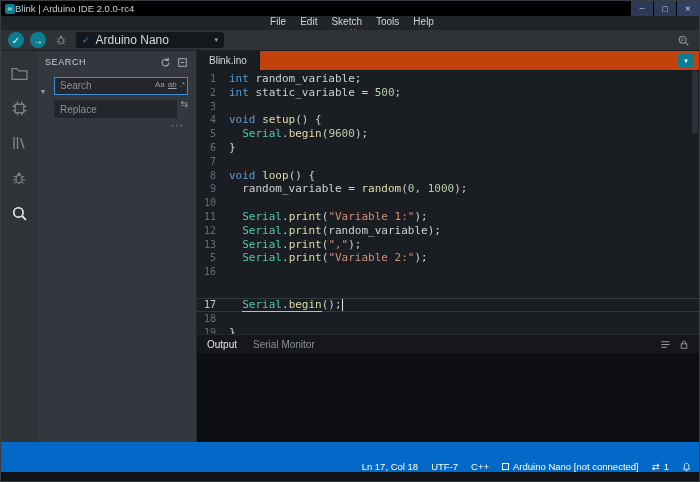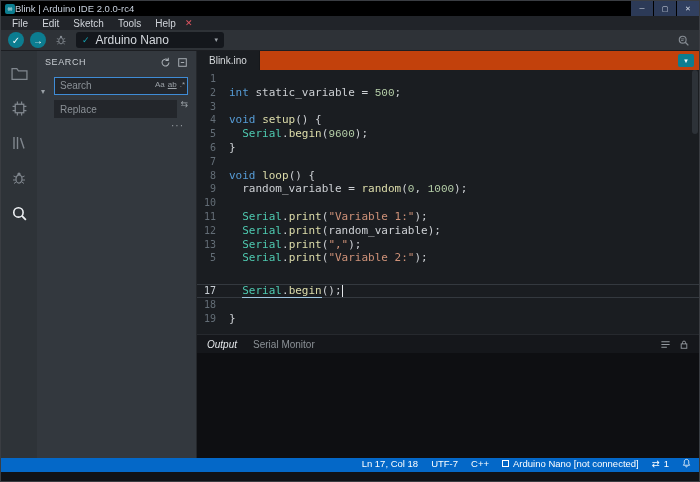--- a/index.html
+++ b/index.html
@@ -9,21 +9,21 @@
 
   
   .titlebar { height:15px; background:#000000; display:flex; align-items:center; padding-left:4px; flex-shrink:0; }
   .app-icon { width:10px; height:10px; background:#0c7d90; border-radius:2px; color:#fff; font-size:7px; line-height:10px; text-align:center; }
   .titlebar-title { font-size:9.5px; color:#c7d0dd; }
   .win-controls { margin-left:auto; display:flex; height:15px; }
   .win-btn { width:22px; height:15px; display:flex; align-items:center; justify-content:center; font-size:7px; color:#d4dbe6; background:#2c3a57; margin-left:1px; cursor:pointer; }
   .win-btn.close { background:#314060; }
 
   
-  .menubar { height:14px; background:#212429; display:flex; align-items:center; padding-left:4px; flex-shrink:0; }
+  .menubar { height:14px; background:#212429; display:flex; align-items:center; padding-left:4px; flex-shrink:0;flex-direction:column; }
   .menu-item { font-size:10px; color:#d0d4da; padding:0 7px; cursor:pointer; }
   .error-mark { color:#e05561; font-size:9px; margin-left:2px; }
 
   
   .toolbar { height:21px; background:#2e3237; display:flex; align-items:center; padding:0 7px; gap:6px; flex-shrink:0; border-bottom:1px solid #1c1e22; }
   .tool-circle { width:16px; height:16px; border-radius:50%; background:#0c7d90; color:#fff; display:flex; align-items:center; justify-content:center; font-size:10px; cursor:pointer; flex-shrink:0; }
   .tool-flat { width:18px; height:16px; border-radius:3px; color:#868c93; display:flex; align-items:center; justify-content:center; cursor:pointer; }
   .board-select { height:16px; min-width:148px; background:#14171c; border-radius:3px; display:flex; align-items:center; padding:0 6px; gap:6px; cursor:pointer; }
   .board-check { color:#12a5b4; font-size:9px; }
   .board-label { color:#d4d8dd; font-size:12px; }
@@ -63,38 +63,38 @@
   .tab-right-btn { margin:3px 5px 3px auto; width:16px; background:#0c7d90; border-radius:2px; color:#eaf6f8; font-size:7px; display:flex; align-items:center; justify-content:center; cursor:pointer; }
 
   .editor { height:264px; padding-top:2px; font-family:"DejaVu Sans Mono", monospace; font-size:11px; overflow:hidden; position:relative; flex-shrink:0; }
   .code-line { display:flex; height:13.8px; line-height:13.8px; white-space:pre; }
   .code-line.active { box-shadow: inset 0 1px 0 #34393f, inset 0 -1px 0 #34393f; margin-top: 19px; }
   .gutter { width:32px; text-align:right; padding-right:13px; color:#636d76; flex-shrink:0; font-size:10px; }
   .code-line.active .gutter { color:#c8ced4; }
   .tk-kw  { color:#569CD6; }
   .tk-type{ color:#4EC9B0; }
   .tk-fn  { color:#DCDCAA; }
-  .tk-num { color:#B5CEA8;font-family:Liberation Mono, monospace; }
+  .tk-num { color:#B5CEA8; }
   .tk-str { color:#CE9178; }
   .tk-pl  { color:#cdd0d4; }
   .tk-u   { border-bottom:1px solid #9fc6e0; }
   .cursor { display:inline-block; width:1px; height:12px; background:#e3e6e9; vertical-align:middle; }
   .ed-scrollbar { position:absolute; right:0; top:0; width:8px; height:100%; }
   .ed-thumb { position:absolute; top:0; right:1px; width:6px; height:64px; background:#2d3238; border-radius:3px; }
 
   
   .panel { flex:1; border-top:1px solid #26292e; background:#0e0f12; display:flex; flex-direction:column; min-height:0; }
   .panel-tabs { height:18px; display:flex; align-items:center; padding:0 10px; gap:16px; font-size:10px; background:#15171b; flex-shrink:0; }
   .panel-tab { color:#8b9196; cursor:pointer; }
-  .panel-tab.active { color:#e4e7ea;font-style:italic; }
+  .panel-tab.active { color:#e4e7ea; }
   .panel-tab-icons { margin-left:auto; display:flex; gap:8px; color:#9aa0a6; align-items:center; }
   .panel-content { flex:1; background:#0e0f12; }
 
   
-  .statusbar { height:14px; background:#0468c8; display:flex; align-items:flex-start; justify-content:flex-end; padding:0 8px; gap:13px; flex-shrink:0; }
+  .statusbar { height:30px; background:#0468c8; display:flex; align-items:flex-end; justify-content:flex-end; padding:0 8px; gap:13px; flex-shrink:0; }
   .sb-item { color:#fff; font-size:9.5px; display:flex; align-items:center; gap:4px; cursor:pointer; white-space:nowrap; }
   .checkbox-glyph { width:7px; height:7px; border:1px solid #fff; display:inline-block; }
   .bottom-strip { height:9px; background:#101217; flex-shrink:0; }
 
   svg { display:block; }
 </style>
 </head>
 <body>
 
 <div class="window">
@@ -225,34 +225,35 @@
     <div class="editor-col">
       <div class="tabbar">
         <span class="tab">Blink.ino</span>
         <span class="tab-right-btn">
             <span>▾</span>
           </span>
       </div>
 
       <div class="editor">
         <div>
-            <div class="code-line"><span class="gutter">1</span></div>
+            <div class="code-line"><span class="gutter">1</span><span class="code-text"><span class="tk-kw">int</span><span class="tk-pl"> random_variable;</span></span></div>
             <div class="code-line"><span class="gutter">2</span><span class="code-text"><span class="tk-kw">int</span><span class="tk-pl"> static_variable = </span><span class="tk-num">500</span><span class="tk-pl">;</span></span></div>
             <div class="code-line"><span class="gutter">3</span><span class="code-text"></span></div>
             <div class="code-line"><span class="gutter">4</span><span class="code-text"><span class="tk-kw">void</span><span class="tk-pl"> </span><span class="tk-fn">setup</span><span class="tk-pl">() {</span></span></div>
             <div class="code-line"><span class="gutter">5</span><span class="code-text"><span class="tk-pl">  </span><span class="tk-type">Serial</span><span class="tk-pl">.</span><span class="tk-fn">begin</span><span class="tk-pl">(</span><span class="tk-num">9600</span><span class="tk-pl">);</span></span></div>
             <div class="code-line"><span class="gutter">6</span><span class="code-text"><span class="tk-pl">}</span></span></div>
             <div class="code-line"><span class="gutter">7</span><span class="code-text"></span></div>
             <div class="code-line"><span class="gutter">8</span><span class="code-text"><span class="tk-kw">void</span><span class="tk-pl"> </span><span class="tk-fn">loop</span><span class="tk-pl">() {</span></span></div>
             <div class="code-line"><span class="gutter">9</span><span class="code-text"><span class="tk-pl">  random_variable = </span><span class="tk-fn">random</span><span class="tk-pl">(</span><span class="tk-num">0</span><span class="tk-pl">, </span><span class="tk-num">1000</span><span class="tk-pl">);</span></span></div>
             <div class="code-line"><span class="gutter">10</span><span class="code-text"></span></div>
             <div class="code-line"><span class="gutter">11</span><span class="code-text"><span class="tk-pl">  </span><span class="tk-type">Serial</span><span class="tk-pl">.</span><span class="tk-fn">print</span><span class="tk-pl">(</span><span class="tk-str">"Variable 1:"</span><span class="tk-pl">);</span></span></div>
             <div class="code-line"><span class="gutter">12</span><span class="code-text"><span class="tk-pl">  </span><span class="tk-type">Serial</span><span class="tk-pl">.</span><span class="tk-fn">print</span><span class="tk-pl">(random_variable);</span></span></div>
             <div class="code-line"><span class="gutter">13</span><span class="code-text"><span class="tk-pl">  </span><span class="tk-type">Serial</span><span class="tk-pl">.</span><span class="tk-fn">print</span><span class="tk-pl">(</span><span class="tk-str">","</span><span class="tk-pl">);</span></span></div>
             <div class="code-line"><span class="gutter">5</span><span class="code-text"><span class="tk-pl">  </span><span class="tk-type">Serial</span><span class="tk-pl">.</span><span class="tk-fn">print</span><span class="tk-pl">(</span><span class="tk-str">"Variable 2:"</span><span class="tk-pl">);</span></span></div>
+            <div class="code-line"><span class="gutter">16</span><span class="code-text"></span></div>
             <div class="code-line active"><span class="gutter">17</span><span class="code-text"><span class="tk-pl">  </span><span class="tk-type tk-u">Serial</span><span class="tk-pl tk-u">.</span><span class="tk-fn tk-u">begin</span><span class="tk-pl">();</span><span class="cursor"></span></span></div>
             <div class="code-line"><span class="gutter">18</span><span class="code-text"></span></div>
             <div class="code-line"><span class="gutter">19</span><span class="code-text"><span class="tk-pl">}</span></span></div>
           </div>
         <div class="ed-scrollbar">
             <div class="ed-thumb"></div>
           </div>
       </div>
 
       <div class="panel">

